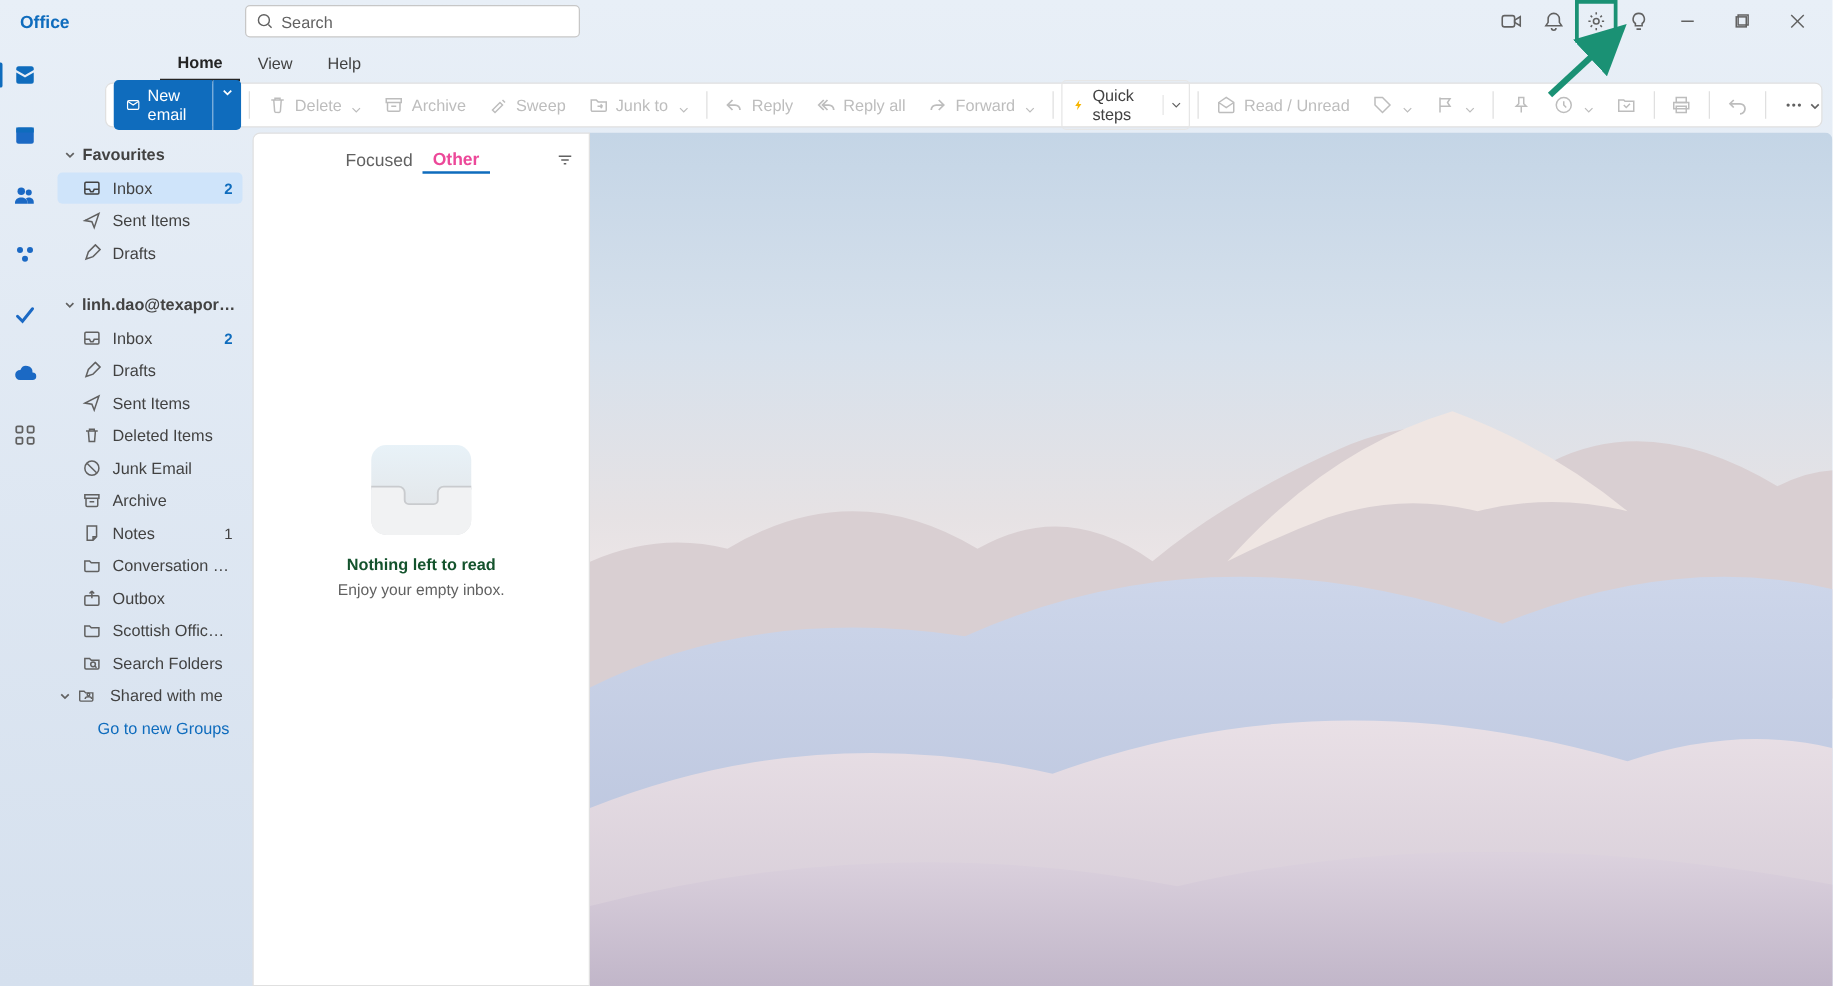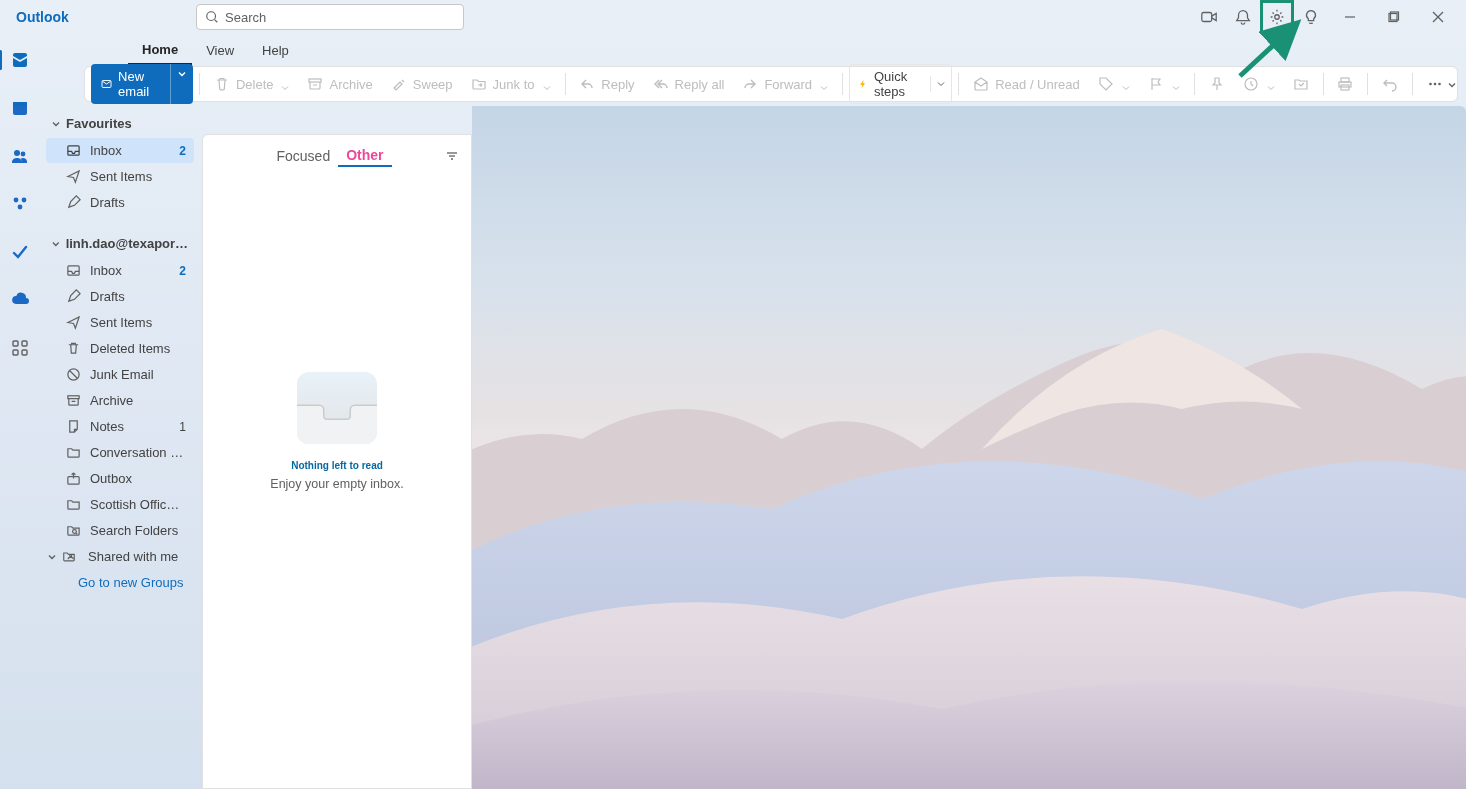--- a/index.html
+++ b/index.html
@@ -57,29 +57,29 @@
 .nav-item .icon { width:18px; display:flex; justify-content:center; margin-right:8px; color:#616161; }
 .nav-item .label { flex:1; overflow:hidden; text-overflow:ellipsis; white-space:nowrap; }
 .nav-item .badge { color:#0f6cbd; font-weight:600; font-size:12px; }
 .nav-item .badge.dark { color:#424242; font-weight:400; }
 .nav-link { color:#0f6cbd; padding:6px 8px 6px 36px; font-size:13px; cursor:pointer; }
 .sub-expand { display:flex; align-items:center; padding:5px 8px 5px 4px; }
 .sub-expand svg { margin-right:4px; }
 .add-account { display:flex; align-items:center; gap:8px; color:#0f6cbd; font-weight:600; padding:10px 8px 10px 16px; font-size:14px; }
 
 
-.msg-panel { width:270px; background:#fff; border-radius:6px 0 0 0; border:1px solid #e0e0e0; display:flex; flex-direction:column; margin-left:2px;margin-top:28px; }
+.msg-panel { width:270px; background:#fff; border-radius:6px 0 0 0; border:1px solid #e0e0e0; display:flex; flex-direction:column; margin-left:2px; }
 .msg-tabs { display:flex; align-items:center; padding:10px 12px; font-size:14px; position:relative; }
 .msg-tabs .gap { flex:1; }
 .msg-tab { padding:2px 8px; color:#616161; cursor:pointer; }
 .msg-tab.active { color:#ec4899; font-weight:600; border-bottom:2px solid #0f6cbd; }
 .filter-btn { color:#616161; }
 .empty { flex:1; display:flex; flex-direction:column; align-items:center; justify-content:center; gap:6px; padding-bottom:120px; }
 .empty-icon { width:100px; height:100px; position: relative;}
-.empty-title { font-weight:600; color:#0369a1; font-size:10px; }
+.empty-title { font-weight:600; color:#14532d; font-size:13px; }
 .empty-sub { color:#616161; font-size:12.5px; }
 
 
 .read-pane { flex:1; position:relative; overflow:hidden; border-radius:0 6px 0 0; }
 .bg-sky { position:absolute; inset:0; background: linear-gradient(to bottom, #c4d5e6 0%, #d7e1ec 25%, #e6e2e4 45%, #efe7e8 55%); }
 .mtn-far { position:absolute; bottom:230px; left:-50px; right:-50px; height:260px; }
 .mtn-near { position:absolute; bottom:0; left:-50px; right:-50px; height:430px; }
 .arrow-annot { position:absolute; top:16px; right:156px; pointer-events:none; }
 
 svg { display:block; }
@@ -128,21 +128,21 @@
     <svg width="18" height="18" viewBox="0 0 18 18" fill="none" stroke="#616161" stroke-width="1.4">
         <rect x="2" y="2" width="5" height="5" rx="1"></rect>
         <rect x="11" y="2" width="5" height="5" rx="1"></rect>
         <rect x="2" y="11" width="5" height="5" rx="1"></rect>
         <rect x="11" y="11" width="5" height="5" rx="1"></rect>
       </svg>
   </div>
 </div>
 
 <div class="title-bar">
-  <div class="app-name">Outlook</div>
+  <div class="app-name">Office</div>
   <div class="search-box">
     <svg width="14" height="14" viewBox="0 0 16 16">
         <circle cx="7" cy="7" r="5" fill="none" stroke="#616161" stroke-width="1.3"></circle>
         <line x1="11" y1="11" x2="14" y2="14" stroke="#616161" stroke-width="1.3"></line>
       </svg>
     <span>Search</span>
   </div>
   <div class="title-gap"></div>
   <div class="title-actions">
     <div class="title-btn">

